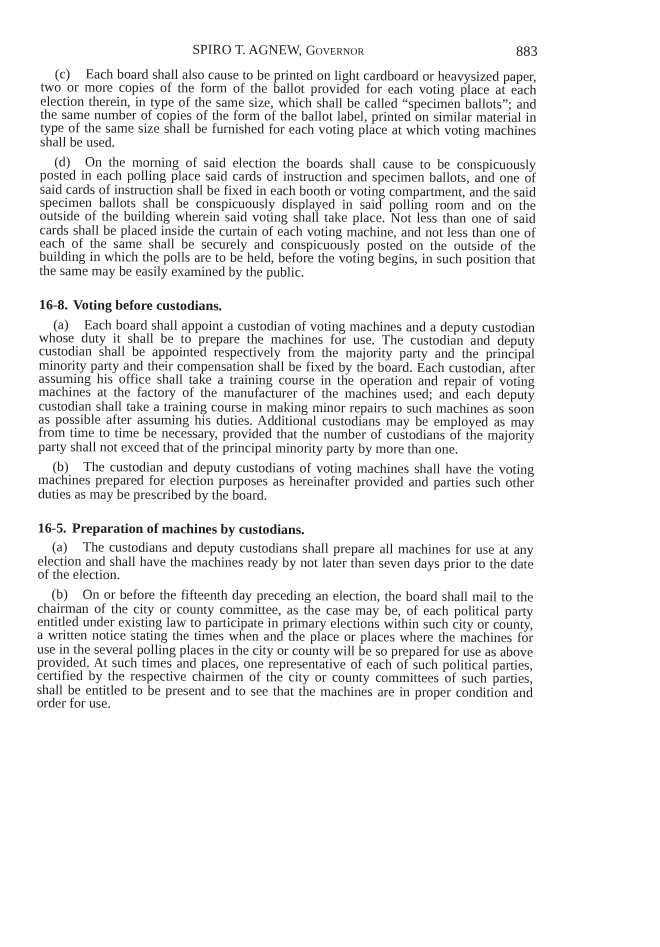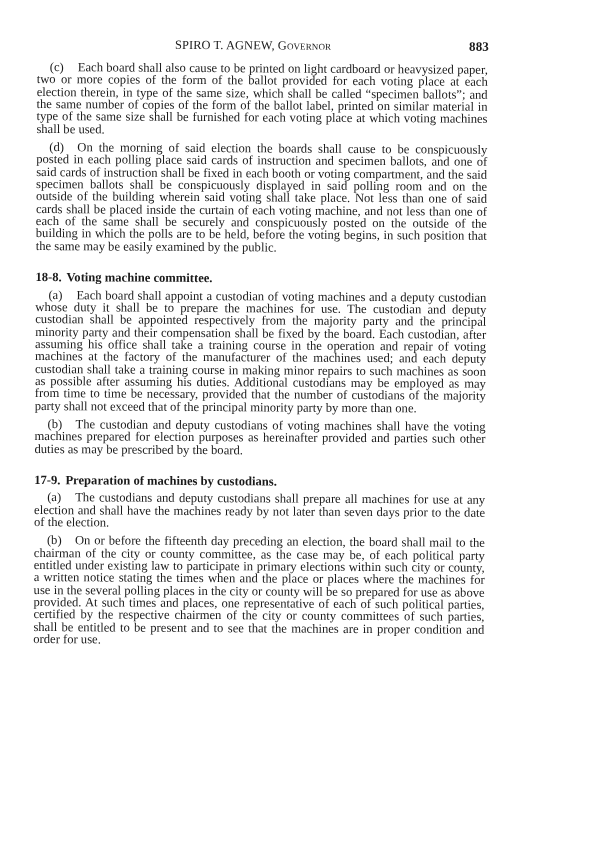--- a/index.html
+++ b/index.html
@@ -11,21 +11,21 @@
     font-size:12.6px;
     line-height:12.35px;
     transform: rotate(0.35deg);
     transform-origin: 0 0;
   }
   .running-head {
     position:relative; height:16px; font-size:12.4px; letter-spacing:0.1px;
     margin-left:138px; margin-bottom:7px;
   }
   .running-head .title { position:absolute; left:0; top:0; font-variant: small-caps; }
-  .running-head .pgno { position:absolute; right:-1px; top:0; font-weight:bold; font-size:13px; }
+  .running-head .pgno { position:absolute; right:-1px; top:0; font-weight:normal; font-size:13px; }
   p { margin:0; text-align:justify; text-align-last:left; }
   p.para { text-indent:13px; margin-bottom:6px; }
   p.para.last-gap { margin-bottom:19px; }
   .sec-head { font-weight:bold; font-size:12.6px; margin:0 0 5px 0; }
   .sec-head .num { display:inline-block; width:28px; }
   .label { display:inline-block; width:28px; text-indent:0; }
 </style>
 </head>
 <body>
 
@@ -33,25 +33,25 @@
 
   <div class="running-head">
     <span class="title">SPIRO T. AGNEW, Governor</span>
     <span class="pgno">883</span>
   </div>
 
   <p class="para"><span class="label">(c)</span><span>Each board shall also cause to be printed on light cardboard or heavysized paper, two or more copies of the form of the ballot provided for each voting place at each election therein, in type of the same size, which shall be called “specimen ballots”; and the same number of copies of the form of the ballot label, printed on similar material in type of the same size shall be furnished for each voting place at which voting machines shall be used.</span></p>
 
   <p class="para last-gap"><span class="label">(d)</span><span>On the morning of said election the boards shall cause to be conspicuously posted in each polling place said cards of instruction and specimen ballots, and one of said cards of instruction shall be fixed in each booth or voting compartment, and the said specimen ballots shall be conspicuously displayed in said polling room and on the outside of the building wherein said voting shall take place. Not less than one of said cards shall be placed inside the curtain of each voting machine, and not less than one of each of the same shall be securely and conspicuously posted on the outside of the building in which the polls are to be held, before the voting begins, in such position that the same may be easily examined by the public.</span></p>
 
-  <div class="sec-head"><span class="num">18-8.</span> <span>Voting machine committee.</span></div>
+  <div class="sec-head"><span class="num">16-8.</span> <span>Voting before custodians.</span></div>
 
   <p class="para"><span class="label">(a)</span><span>Each board shall appoint a custodian of voting machines and a deputy custodian whose duty it shall be to prepare the machines for use. The custodian and deputy custodian shall be appointed respectively from the majority party and the principal minority party and their compensation shall be fixed by the board. Each custodian, after assuming his office shall take a training course in the operation and repair of voting machines at the factory of the manufacturer of the machines used; and each deputy custodian shall take a training course in making minor repairs to such machines as soon as possible after assuming his duties. Additional custodians may be employed as may from time to time be necessary, provided that the number of custodians of the majority party shall not exceed that of the principal minority party by more than one.</span></p>
 
   <p class="para last-gap"><span class="label">(b)</span><span>The custodian and deputy custodians of voting machines shall have the voting machines prepared for election purposes as hereinafter provided and parties such other duties as may be prescribed by the board.</span></p>
 
-  <div class="sec-head"><span class="num">17-9.</span> <span>Preparation of machines by custodians.</span></div>
+  <div class="sec-head"><span class="num">16-5.</span> <span>Preparation of machines by custodians.</span></div>
 
   <p class="para"><span class="label">(a)</span><span>The custodians and deputy custodians shall prepare all machines for use at any election and shall have the machines ready by not later than seven days prior to the date of the election.</span></p>
 
   <p class="para"><span class="label">(b)</span><span>On or before the fifteenth day preceding an election, the board shall mail to the chairman of the city or county committee, as the case may be, of each political party entitled under existing law to participate in primary elections within such city or county, a written notice stating the times when and the place or places where the machines for use in the several polling places in the city or county will be so prepared for use as above provided. At such times and places, one representative of each of such political parties, certified by the respective chairmen of the city or county committees of such parties, shall be entitled to be present and to see that the machines are in proper condition and order for use.</span></p>
 
 </div>
 
 </body></html>

